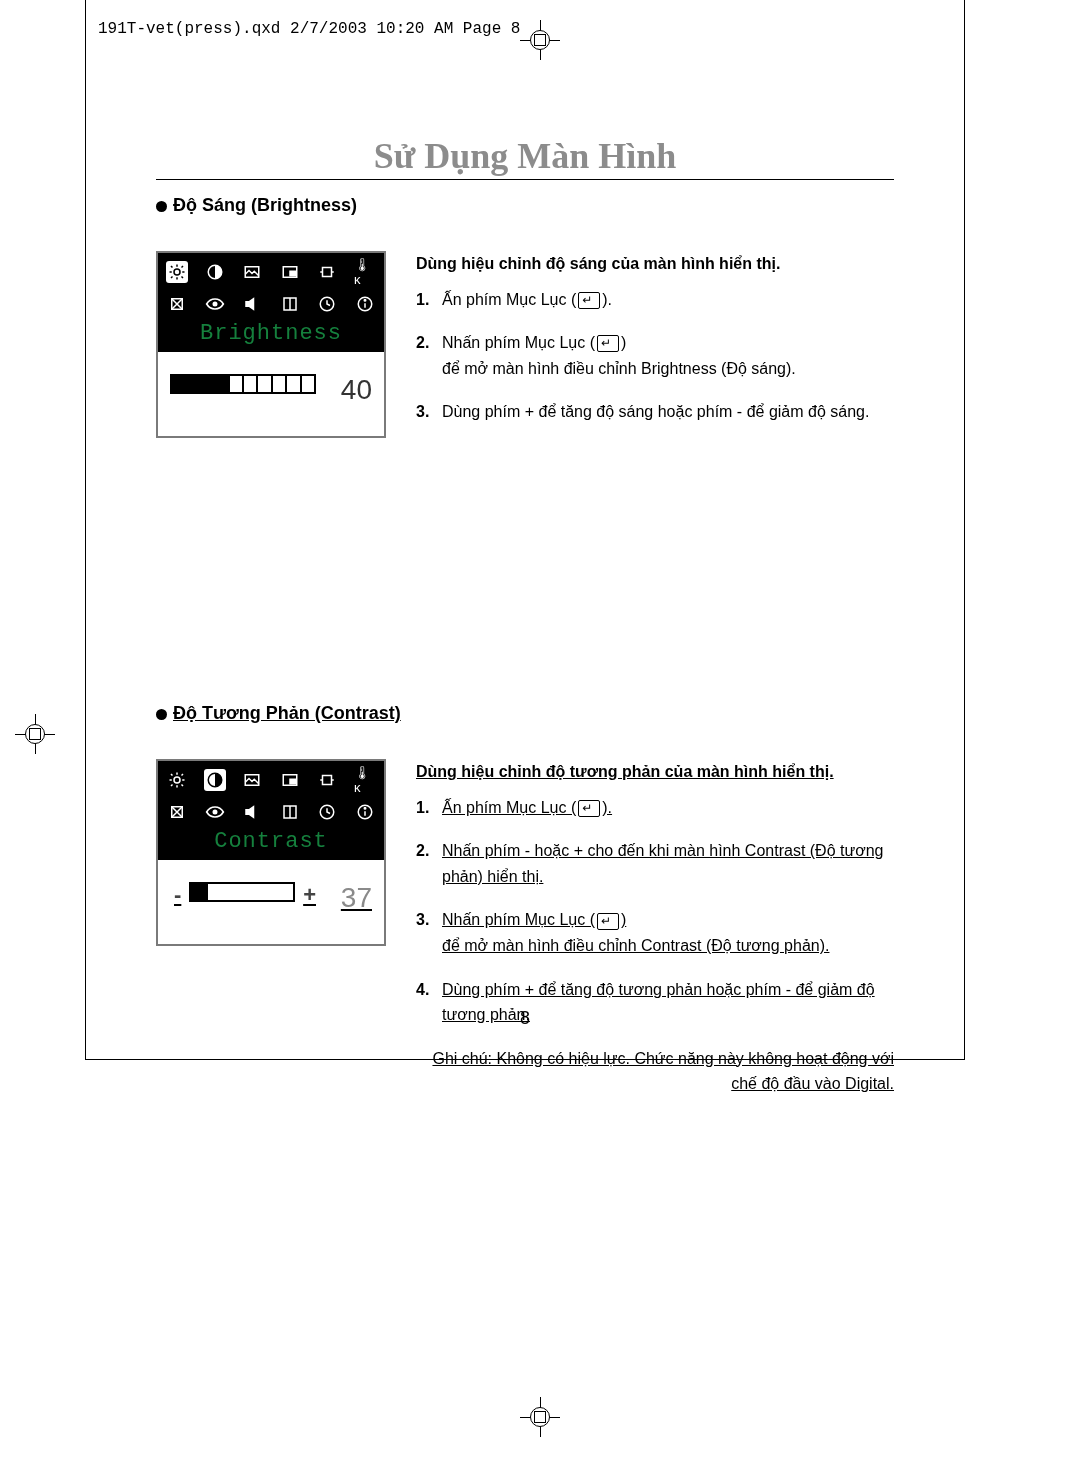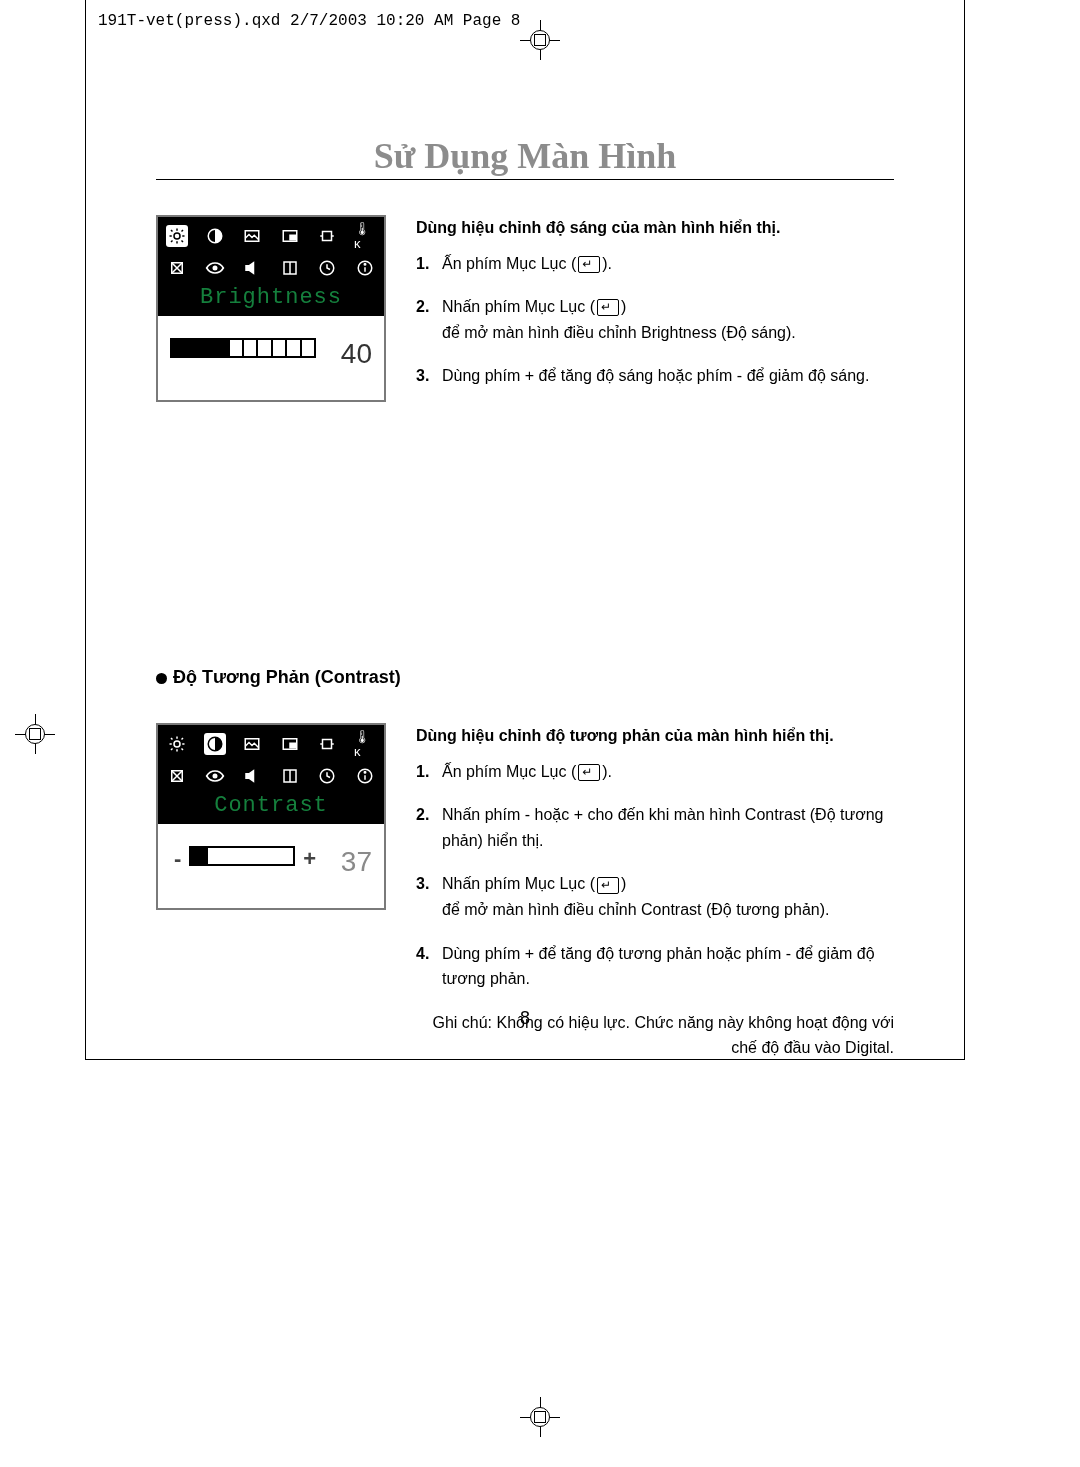--- a/index.html
+++ b/index.html
@@ -1,18 +1,18 @@
 <!DOCTYPE html>
 <html><head>
 <meta charset="utf-8">
 <style>
   html,body{margin:0;padding:0;background:#d0d0d0;font-family:Arial,Helvetica,sans-serif;}
   .sheet{width:1080px;height:1467px;background:#fff;margin:0 auto;position:relative;box-shadow:0 0 0 1px #999;}
   .page{position:absolute;left:85px;top:0;width:880px;height:1060px;border:1px solid #000;border-top:none;box-sizing:border-box;}
-  .header-line{position:absolute;left:98px;top:12px;font-family:"Courier New",monospace;font-size:16px;color:#000;}
+  .header-line{position:absolute;left:98px;top:20px;font-family:"Courier New",monospace;font-size:16px;color:#000;}
   .crop-top{position:absolute;left:50%;top:20px;transform:translateX(-50%);width:40px;height:40px;}
   .crop-bottom{position:absolute;left:50%;bottom:30px;transform:translateX(-50%);width:40px;height:40px;}
   .crop-left{position:absolute;left:15px;top:50%;transform:translateY(-50%);width:40px;height:40px;}
   .cross-h{position:absolute;top:50%;left:0;width:100%;height:1px;background:#000;}
   .cross-v{position:absolute;left:50%;top:0;height:100%;width:1px;background:#000;}
   .cross-c{position:absolute;left:50%;top:50%;width:18px;height:18px;border:1px solid #000;border-radius:50%;transform:translate(-50%,-50%);background:#fff;}
   .cross-c::after{content:"";position:absolute;left:50%;top:50%;width:10px;height:10px;border:1px solid #000;transform:translate(-50%,-50%);}
   .title-wrap{margin:135px 70px 0 70px;border-bottom:1.5px solid #000;text-align:center;}
   .title{font-size:36px;font-weight:bold;color:#8c8c8c;padding-bottom:2px;font-family:Times,serif;}
   .section{margin:15px 70px 0 70px;}
@@ -39,21 +39,21 @@
   .instr{flex:1;font-size:16px;line-height:1.6;color:#000;}
   .instr .lead{font-weight:bold;margin-bottom:10px;}
   .instr ol{list-style:none;padding:0;margin:0;}
   .instr li{margin-bottom:18px;position:relative;padding-left:26px;}
   .instr li .n{position:absolute;left:0;top:0;font-weight:bold;}
   .instr li .n::after{content:".";}
   .menu-key{display:inline-block;border:1.5px solid #000;border-radius:2px;width:20px;height:15px;vertical-align:middle;position:relative;margin:0 2px;}
   .menu-key::after{content:"↵";position:absolute;left:3px;top:-2px;font-size:12px;}
   .note{margin-top:18px;padding-left:0;text-align:right;}
   .pagen{position:absolute;left:50%;bottom:30px;transform:translateX(-50%);font-size:18px;}
-  .second-section{margin-top:260px;}
+  .second-section{margin-top:260px;text-decoration:underline;}
   svg{display:block;}
 </style>
 </head>
 <body>
 
 <div class="sheet">
   <div class="header-line">191T-vet(press).qxd  2/7/2003  10:20 AM  Page 8</div>
 
   <div class="crop-top">
     <div class="cross-h"></div>
@@ -71,20 +71,23 @@
       <div class="cross-c"></div>
   </div>
 
   <div class="page">
 
     <div class="title-wrap">
       <div class="title">Sử Dụng Màn Hình</div>
     </div>
 
     <div class="section">
+      <div class="sec-h">
+        <span class="bullet"></span><span>Độ Sáng (Brightness)</span>
+      </div>
 
       <div class="content-row">
         <div class="osd">
           <div class="osd-box">
             <div class="osd-icons">
               <span class="oi sel">
                   <svg width="18" height="18" viewBox="0 0 24 24">
                     <circle cx="12" cy="12" r="4" fill="none" stroke="currentColor" stroke-width="2"></circle>
                     <g stroke="currentColor" stroke-width="2">
                       <line x1="12" y1="2" x2="12" y2="5"></line>

